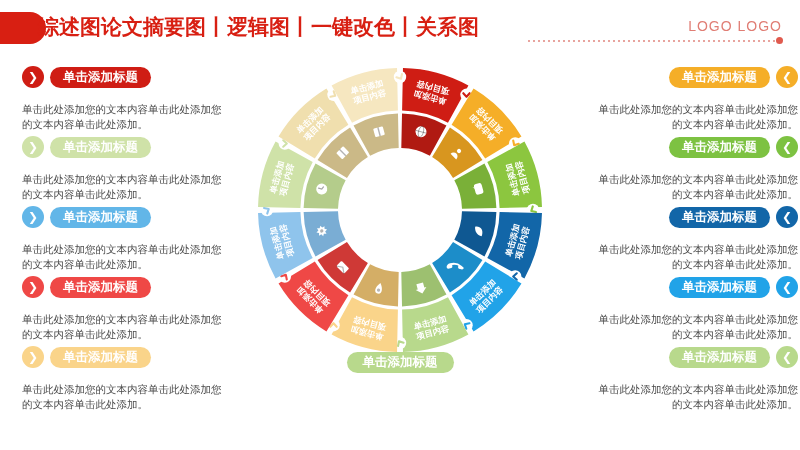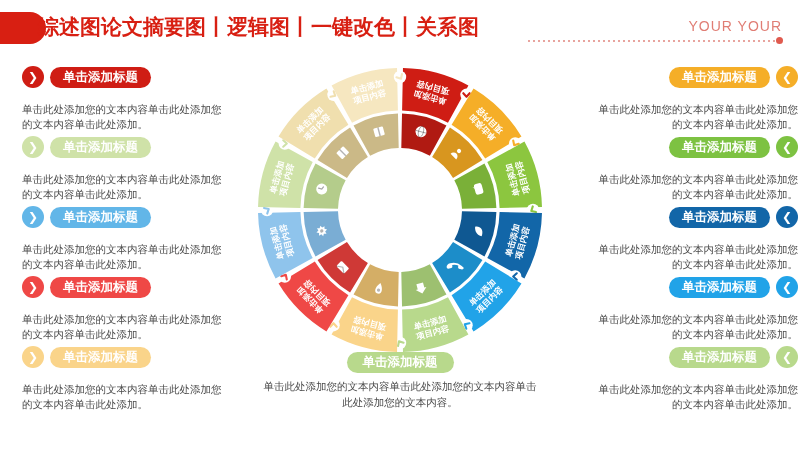--- a/index.html
+++ b/index.html
@@ -81,21 +81,21 @@
   }
 </style>
 </head>
 <body>
 
 <div id="header">
   <div id="header-blob"></div>
   <div id="header-title">综述图论文摘要图丨逻辑图丨一键改色丨关系图</div>
   <div id="header-rule"></div>
   <div id="header-rule-dot"></div>
-  <div id="logo-text">YOUR YOUR</div>
+  <div id="logo-text">LOGO LOGO</div>
 </div>
 
 <div class="col col-left" id="col-left">
     <div class="item">
       <div class="item-head">
         <div class="chev" style="background: rgb(207, 29, 20);">❯</div>
         <div class="pill" style="background: rgb(207, 29, 20);">单击添加标题</div>
       </div>
       <div class="desc">单击此处添加您的文本内容单击此处添加您的文本内容单击此处添加。</div>
     </div>
@@ -366,14 +366,13 @@
       <div class="item-head">
         <div class="pill" style="background: rgb(184, 217, 140);">单击添加标题</div>
         <div class="chev" style="background: rgb(184, 217, 140);">❮</div>
       </div>
       <div class="desc">单击此处添加您的文本内容单击此处添加您的文本内容单击此处添加。</div>
     </div>
   </div>
 
 <div id="caption">
   <div id="caption-pill">单击添加标题</div>
-  <div id="caption-desc">单击此处添加您的文本内容单击此处添加您的文本内容单击此处添加您的文本内容。</div>
 </div>
 
 </body></html>

